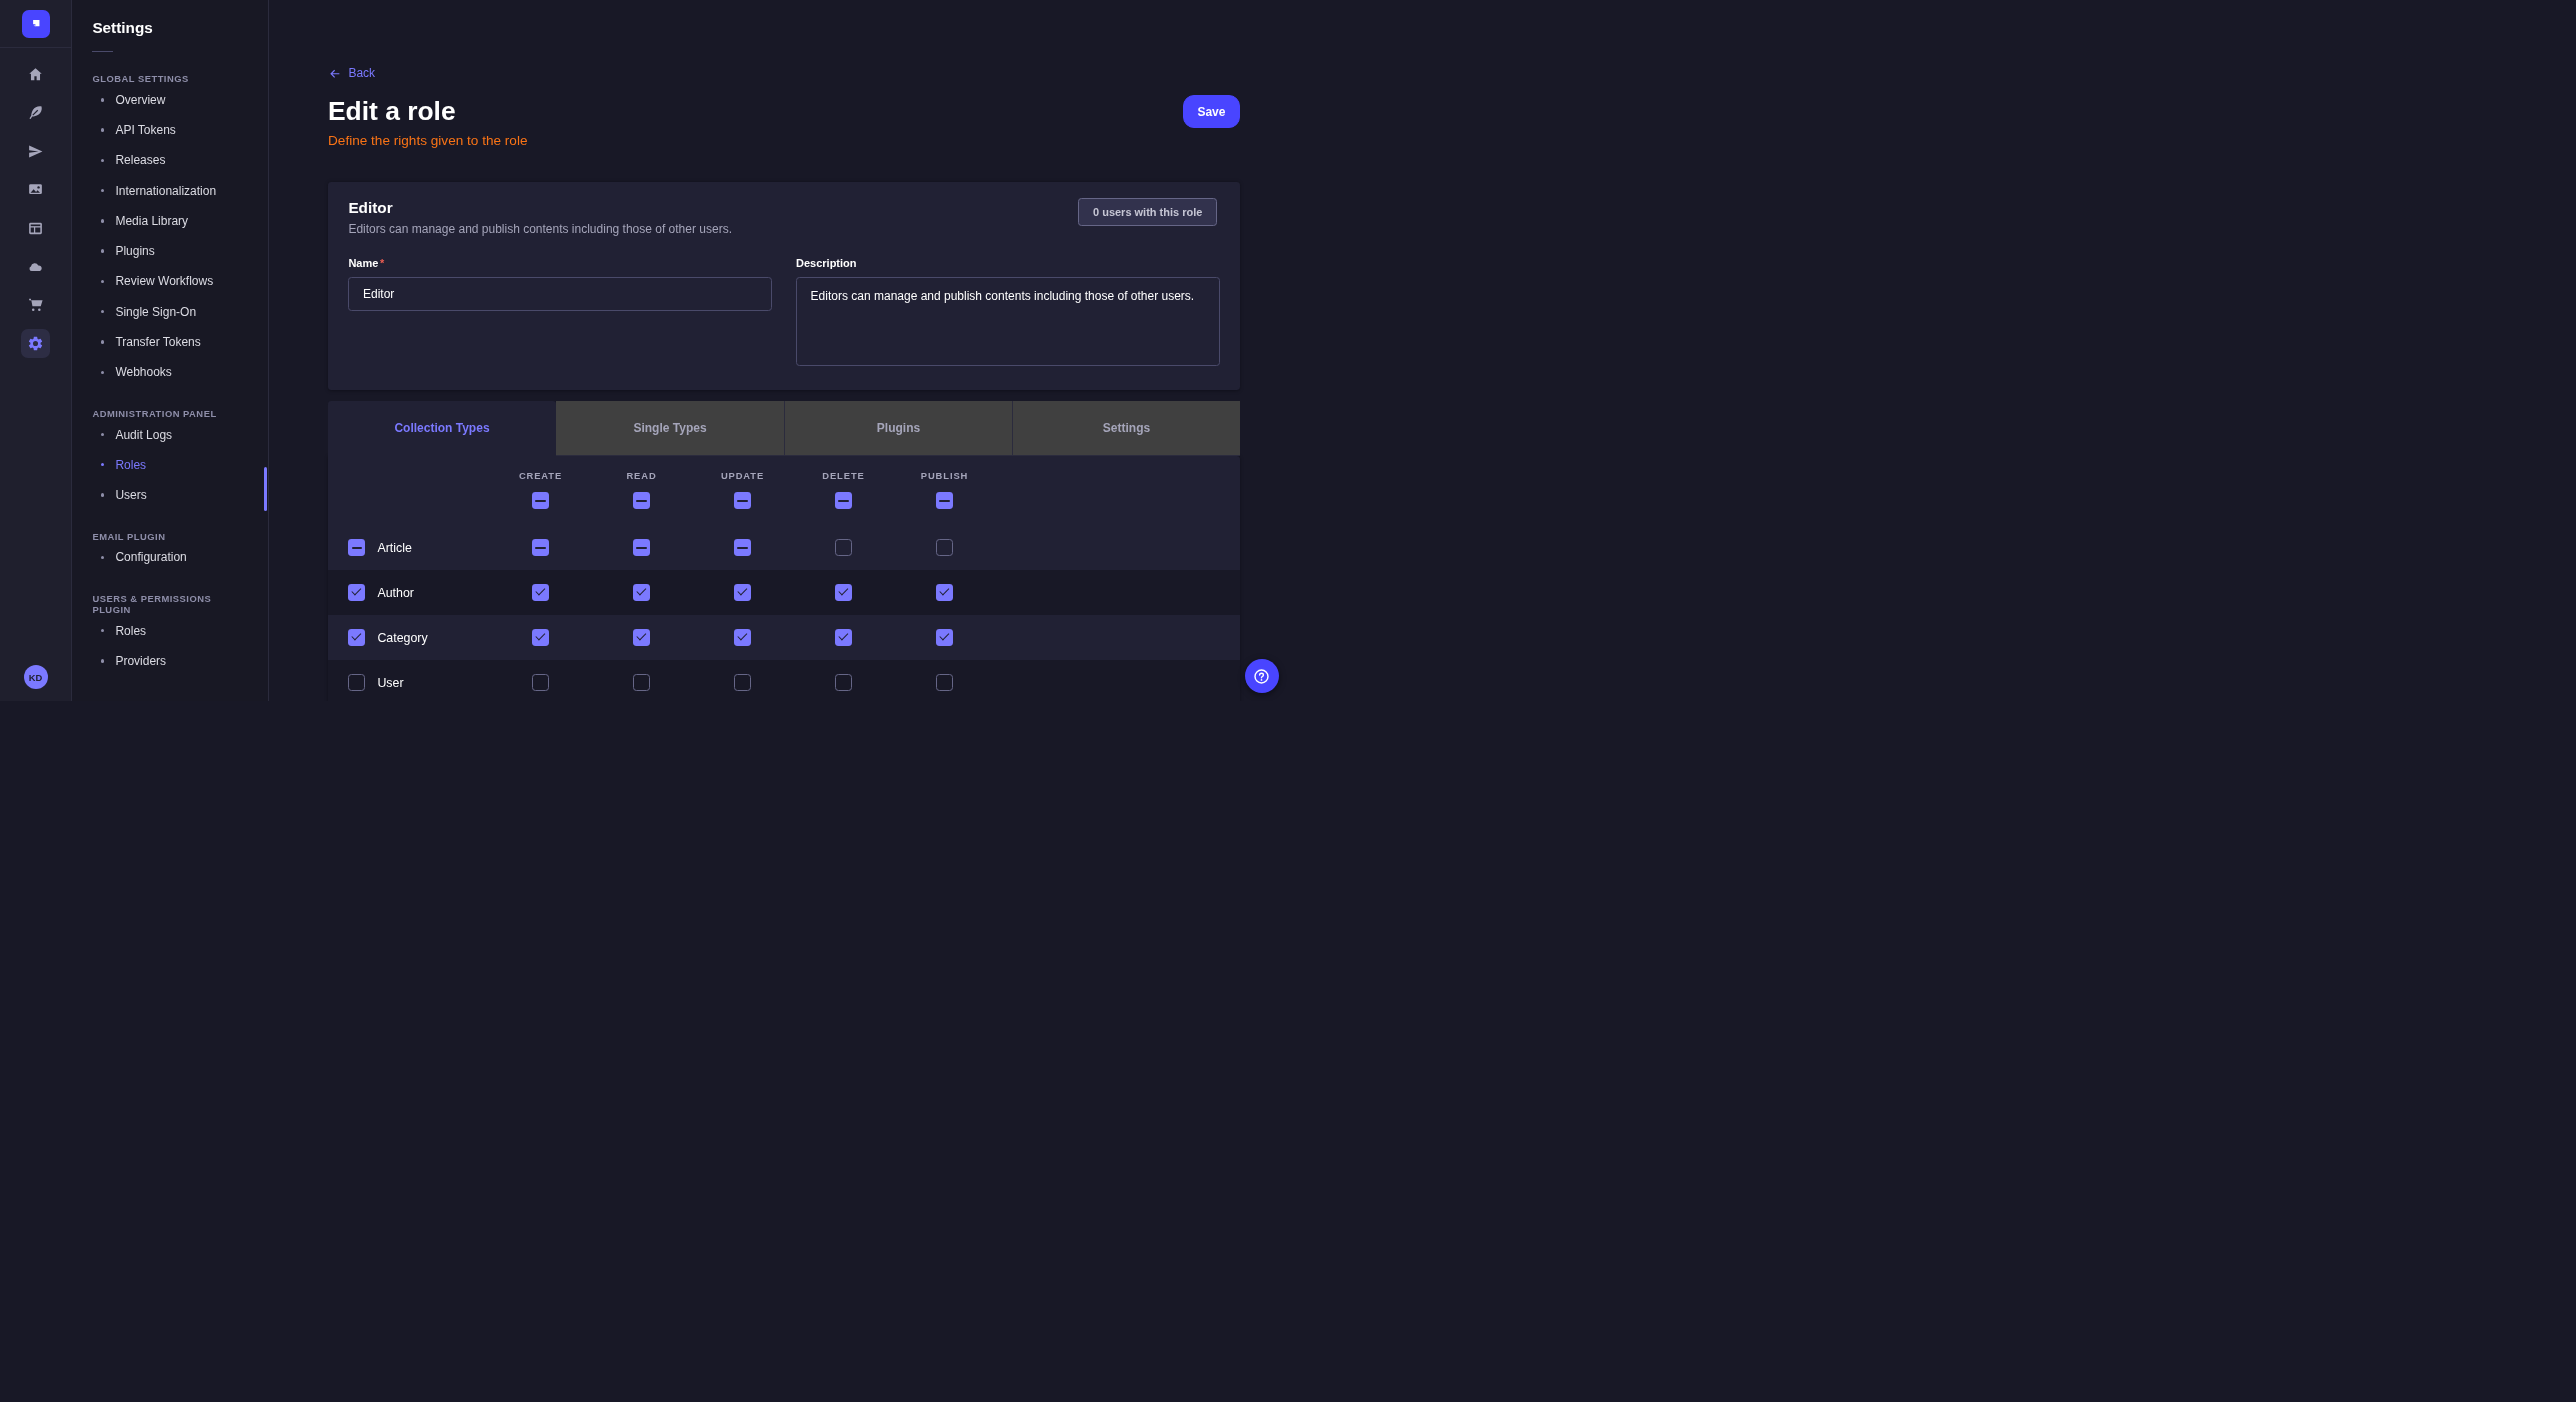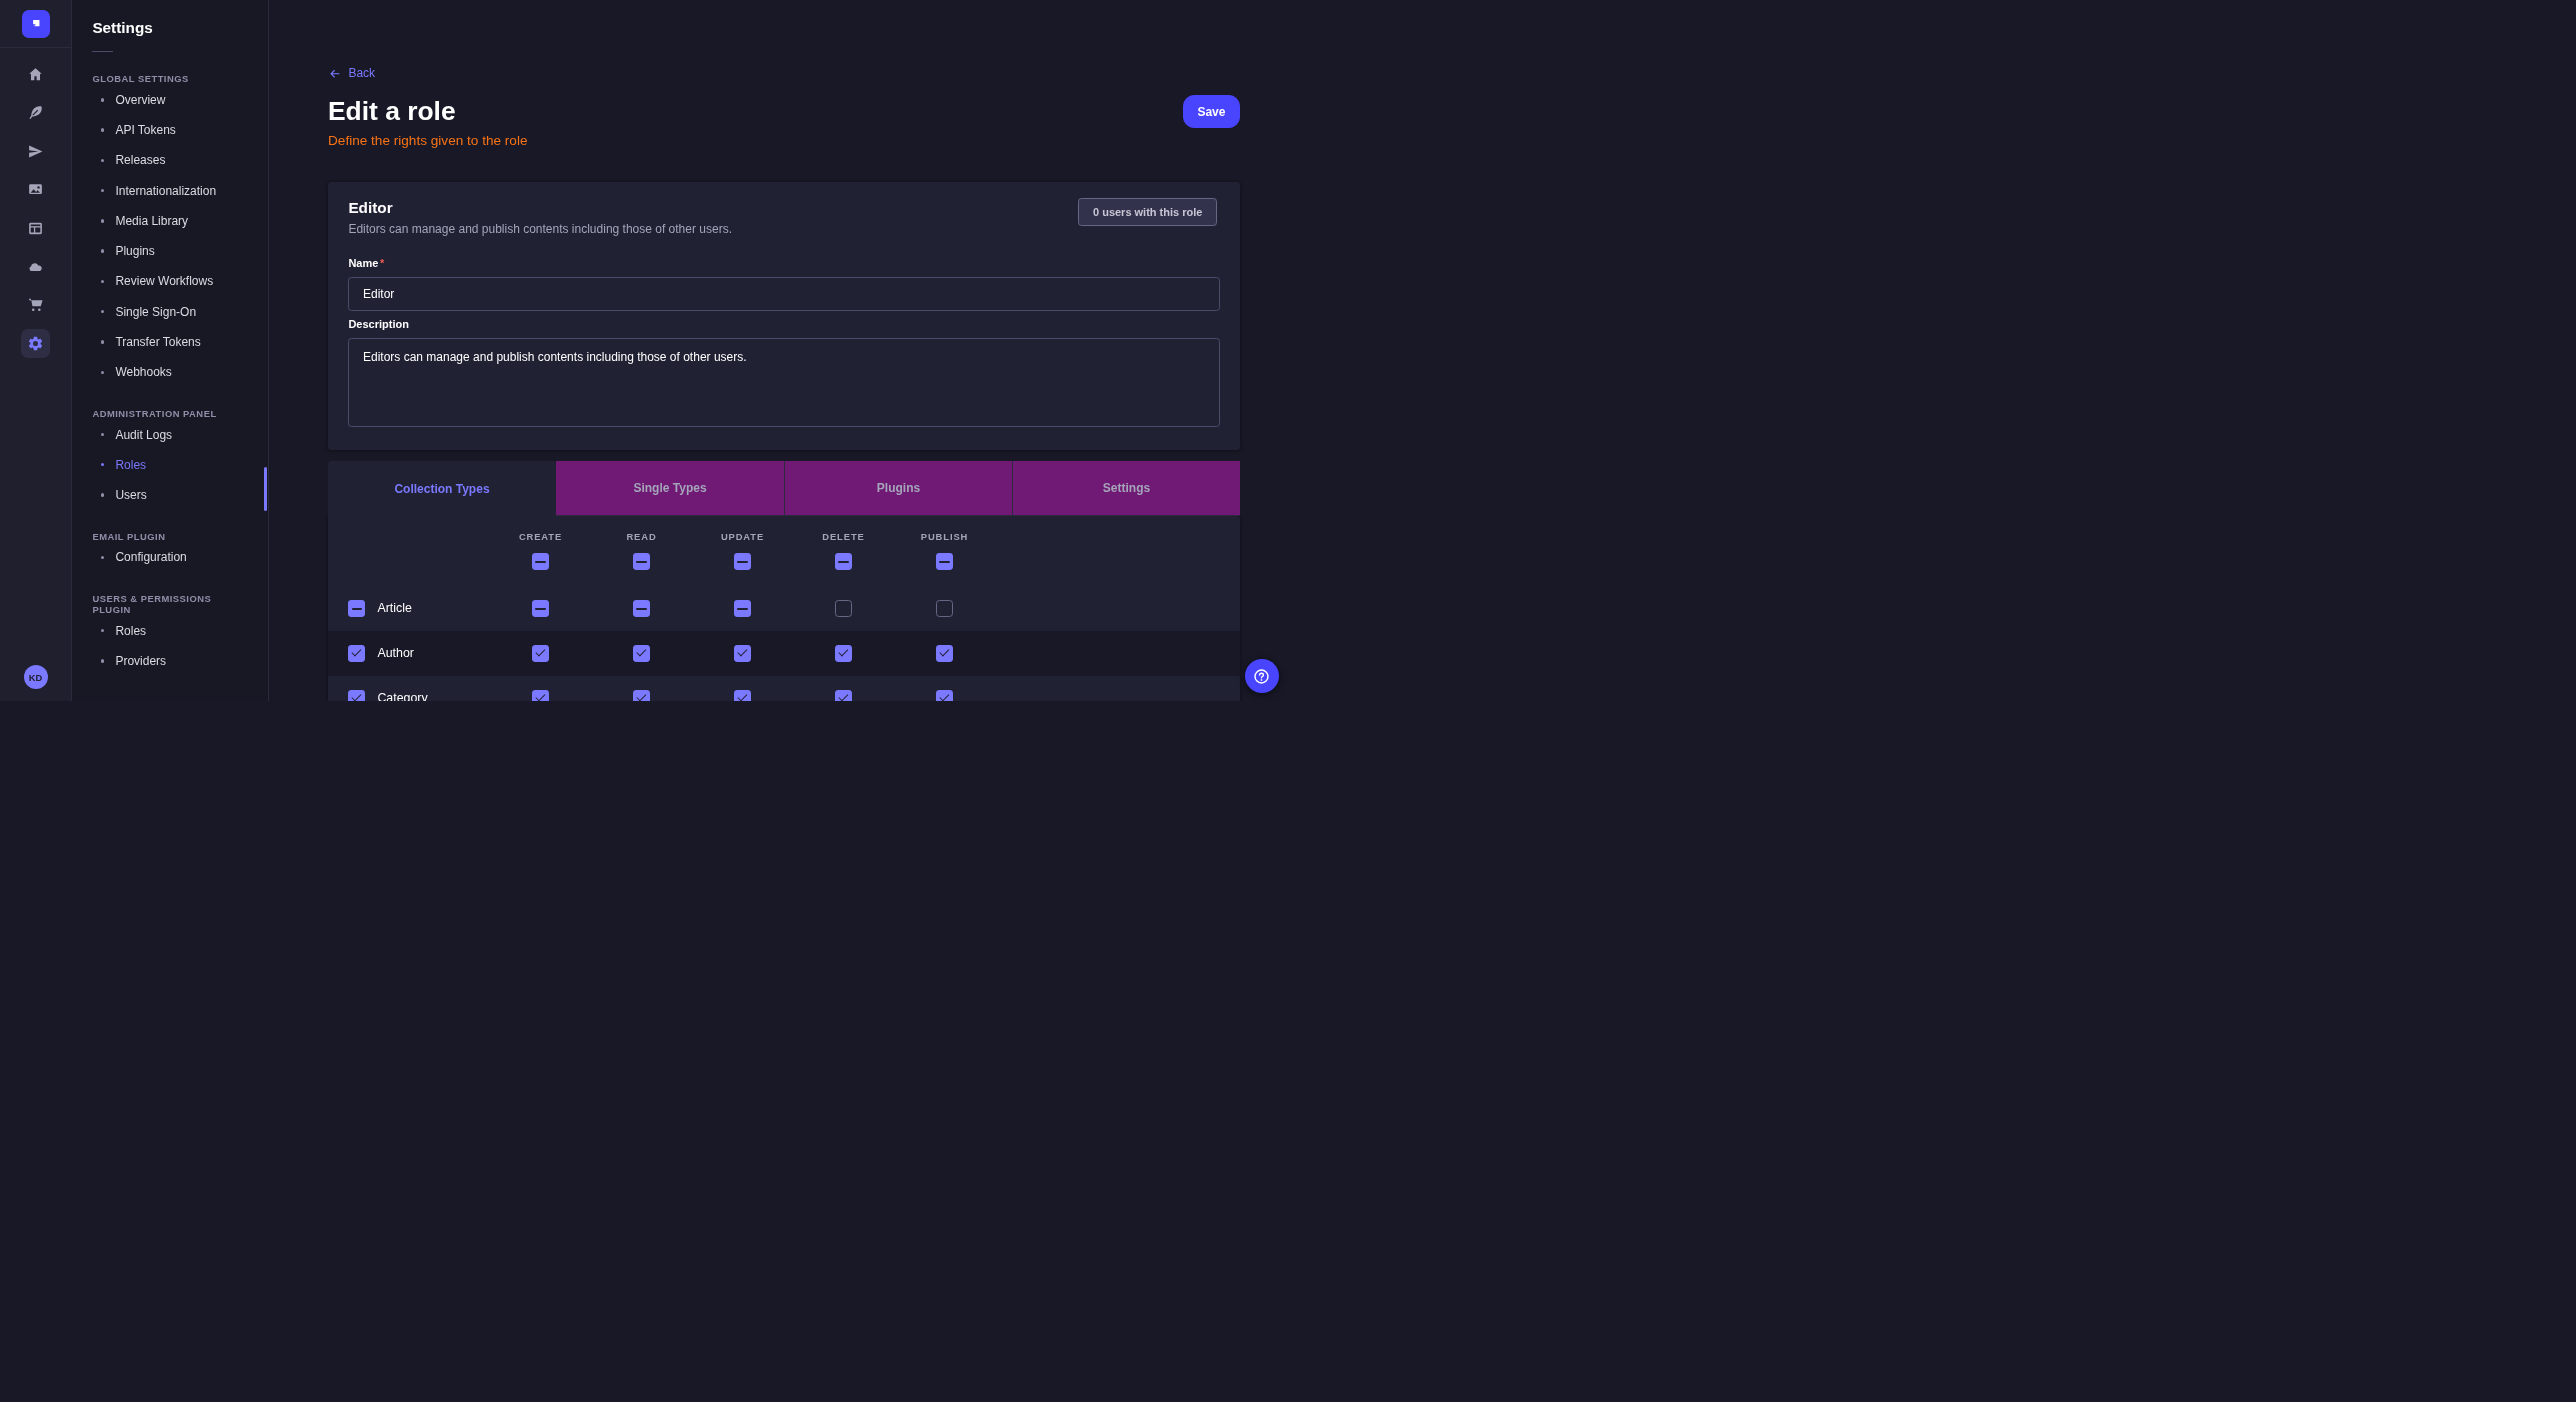--- a/index.html
+++ b/index.html
@@ -54,35 +54,35 @@
               font-family:"Liberation Sans", sans-serif; }
 
   
   .role-card { margin-top:34px; background:#212134; border-radius:3.4px; padding:17px 20.4px 20.4px;
                position:relative; box-shadow:0 0.9px 3.4px rgba(3,3,5,.35); }
   .role-card-title { font-size:15.3px; font-weight:bold; color:#ffffff; }
   .role-card-sub { font-size:12px; color:#a5a5ba; margin-top:5.1px; }
   .users-badge { position:absolute; top:16px; right:23px; background:#32324d; border:0.9px solid #666687;
                  border-radius:3.4px; padding:6.8px 13.6px; font-size:11px; font-weight:bold; color:#c6c6d4;
                  font-family:"Liberation Sans", sans-serif; cursor:pointer; }
-  .fields { display:grid; grid-template-columns:1fr; gap:5px; margin-top:19px; }
+  .fields { display:grid; grid-template-columns:1fr 1fr; gap:24px; margin-top:19px; }
   .field-label { font-size:11px; font-weight:bold; color:#ffffff; }
   .req { color:#ee5e52; margin-left:1.7px; }
   .text-input { margin-top:6.8px; width:100%; height:34px; background:#212134; border:0.9px solid #4a4a6a;
                 border-radius:3.4px; color:#ffffff; font-size:12px; padding:0 13.6px;
                 font-family:"Liberation Sans", sans-serif; }
   .text-area { margin-top:6.8px; width:100%; height:89px; background:#212134; border:0.9px solid #4a4a6a;
                border-radius:3.4px; color:#ffffff; font-size:12px; padding:10.2px 13.6px; resize:none;
                font-family:"Liberation Sans", sans-serif; line-height:17px; }
 
   
   .perm-wrap { margin-top:11px; }
   .tabbar { display:grid; grid-template-columns:repeat(4,1fr); height:55px; }
   .tab { display:flex; align-items:center; justify-content:center; font-size:12px; font-weight:bold;
-         color:#a5a5ba; background:#701a75; border-bottom:0.9px solid #2b2b3d; cursor:pointer; }
+         color:#a5a5ba; background:#404040; border-bottom:0.9px solid #2b2b3d; cursor:pointer; }
   .tab.active { background:#212134; color:#7b79ff; border-bottom:none; border-radius:3.4px 3.4px 0 0; }
   .tab.bl { border-left:0.9px solid #2b2b3d; }
   .perm-panel { background:#212134; border-radius:0 3.4px 3.4px 3.4px; overflow:hidden;
                 box-shadow:0 0.9px 3.4px rgba(3,3,5,.35); }
   .pgrid { display:grid; grid-template-columns:162px 101px 101px 101px 101px 101px 1fr; align-items:center; }
   .phead { padding:14.5px 0 16px; }
   .col-label { text-align:center; font-size:9.4px; font-weight:bold; letter-spacing:0.9px; color:#a5a5ba; }
   .cb-cell { display:flex; justify-content:center; }
   .phead .cb-row { margin-top:11px; }
   .prow { height:45px; }

